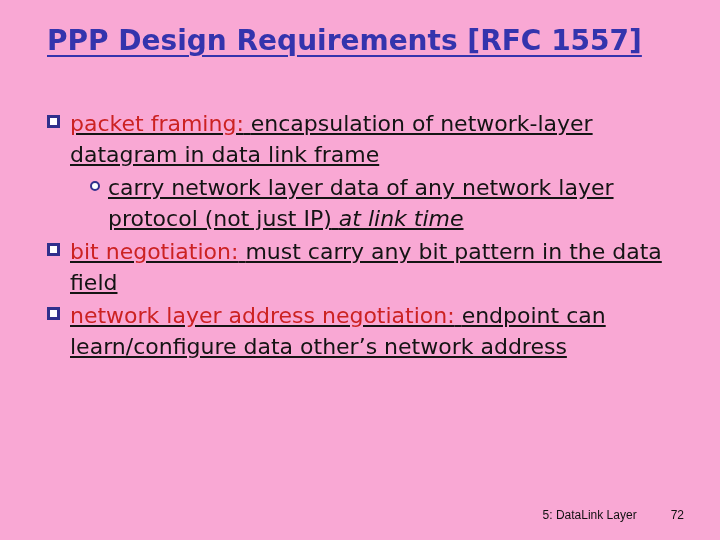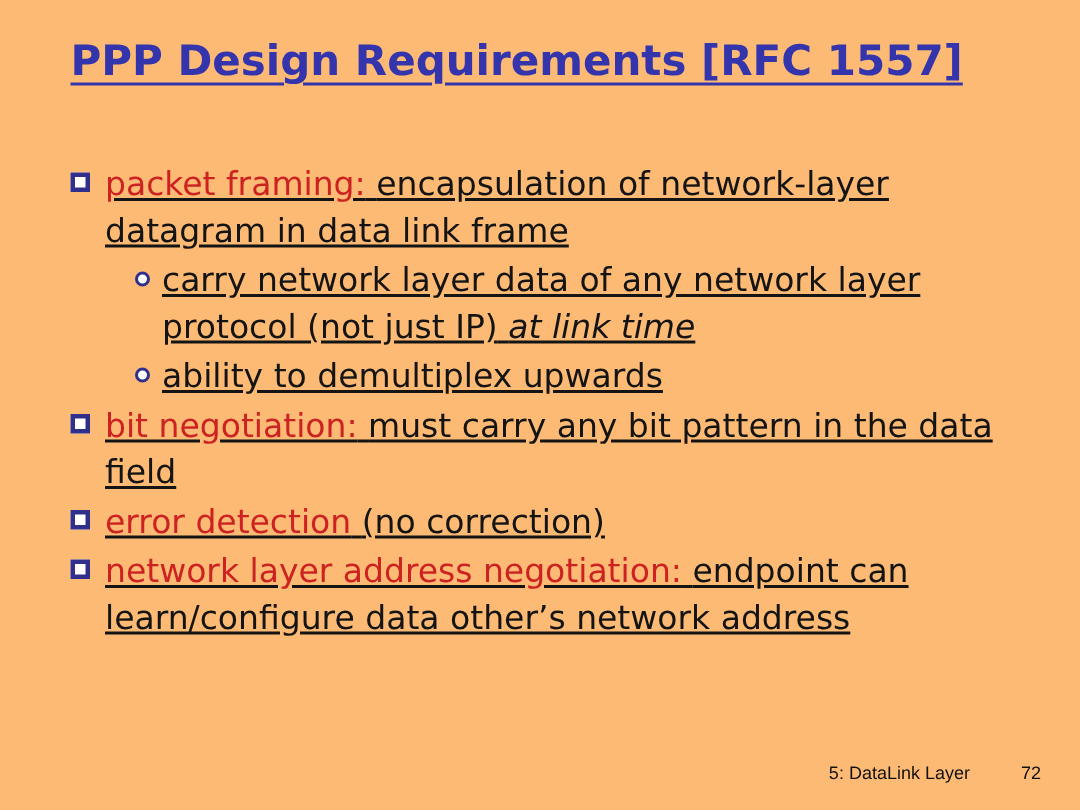--- a/index.html
+++ b/index.html
@@ -1,19 +1,19 @@
 <!DOCTYPE html>
 <html><head>
 <meta charset="utf-8">
 <style>
   * { margin: 0; padding: 0; box-sizing: border-box; }
   html, body { background: #888; }
   .page {
     width: 720px; height: 540px;
-    background: #fdba74;
+    background: #f9a8d4;
     position: relative;
     margin: 0 auto;
     font-family: "DejaVu Sans", sans-serif;
     overflow: hidden;
     color: #141414;
   }
   .title {
     position: absolute;
     left: 47px; top: 24px;
     font-size: 28px;
@@ -52,21 +52,21 @@
     width: 10px; height: 10px;
     border: 2px solid #30308c;
     border-radius: 50%;
     margin: 9px 8px 0 0;
     background: #ffffff;
   }
   .kw { color: #cc2222; }
   .it { font-style: italic; }
   .footer {
     position: absolute;
-    right: 26px; bottom: 18px;
+    right: 36px; bottom: 18px;
     font-family: "Liberation Sans", sans-serif;
     font-size: 12px;
     color: #111111;
     display: flex;
     gap: 34px;
     align-items: baseline;
     margin-top: 20px;
   }
 </style>
 </head>
@@ -81,34 +81,26 @@
     <div class="item l1">
       <span class="sq"></span>
       <span class="txt"><span class="kw">packet framing:</span> <span>encapsulation of network-layer datagram in data link frame</span></span>
     </div>
 
     <div class="item l2">
       <span class="ci"></span>
       <span class="txt"><span>carry network layer data of any network layer protocol (not just IP)</span> <span class="it">at link time</span></span>
     </div>
 
-    <div class="item l2">
-      <span class="ci"></span>
-      <span class="txt"><span>ability to demultiplex upwards</span></span>
-    </div>
 
     <div class="item l1">
       <span class="sq"></span>
       <span class="txt"><span class="kw">bit negotiation:</span> <span>must carry any bit pattern in the data field</span></span>
     </div>
 
-    <div class="item l1">
-      <span class="sq"></span>
-      <span class="txt"><span class="kw">error detection</span> <span>(no correction)</span></span>
-    </div>
 
 
     <div class="item l1">
       <span class="sq"></span>
       <span class="txt"><span class="kw">network layer address negotiation:</span> <span>endpoint can learn/configure data other’s network address</span></span>
     </div>
 
   </div>
 
   <div class="footer">

